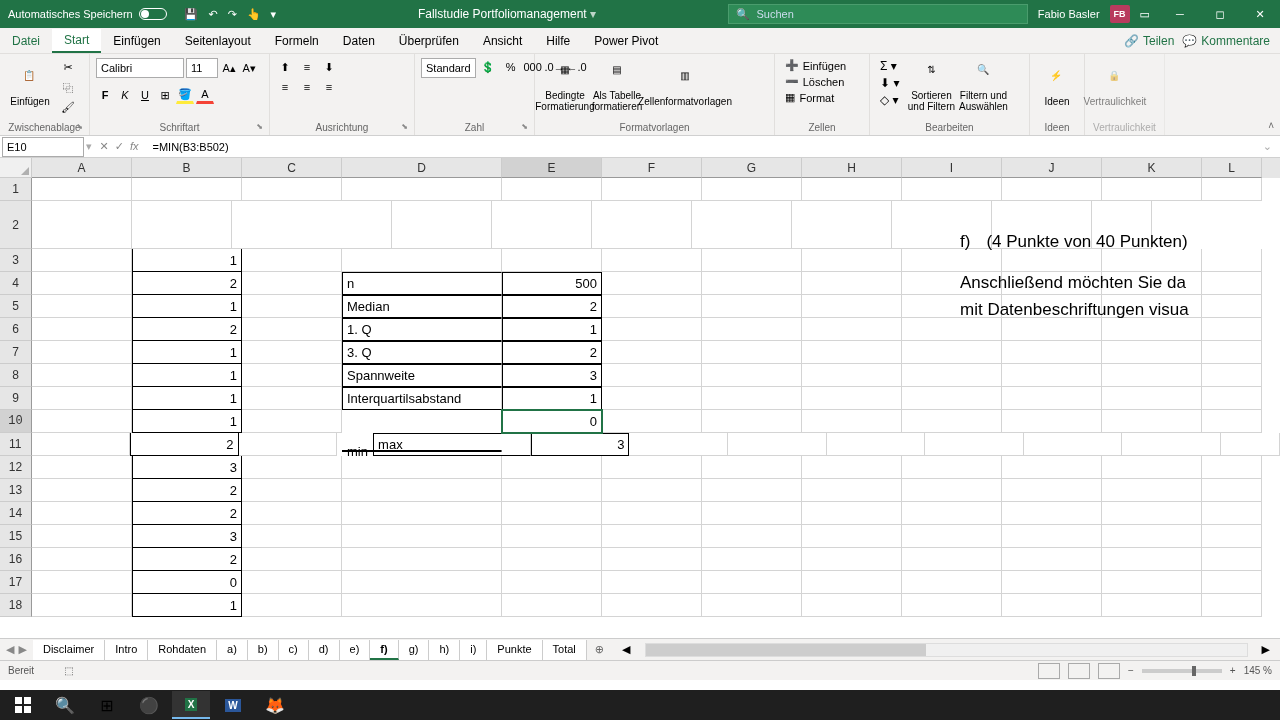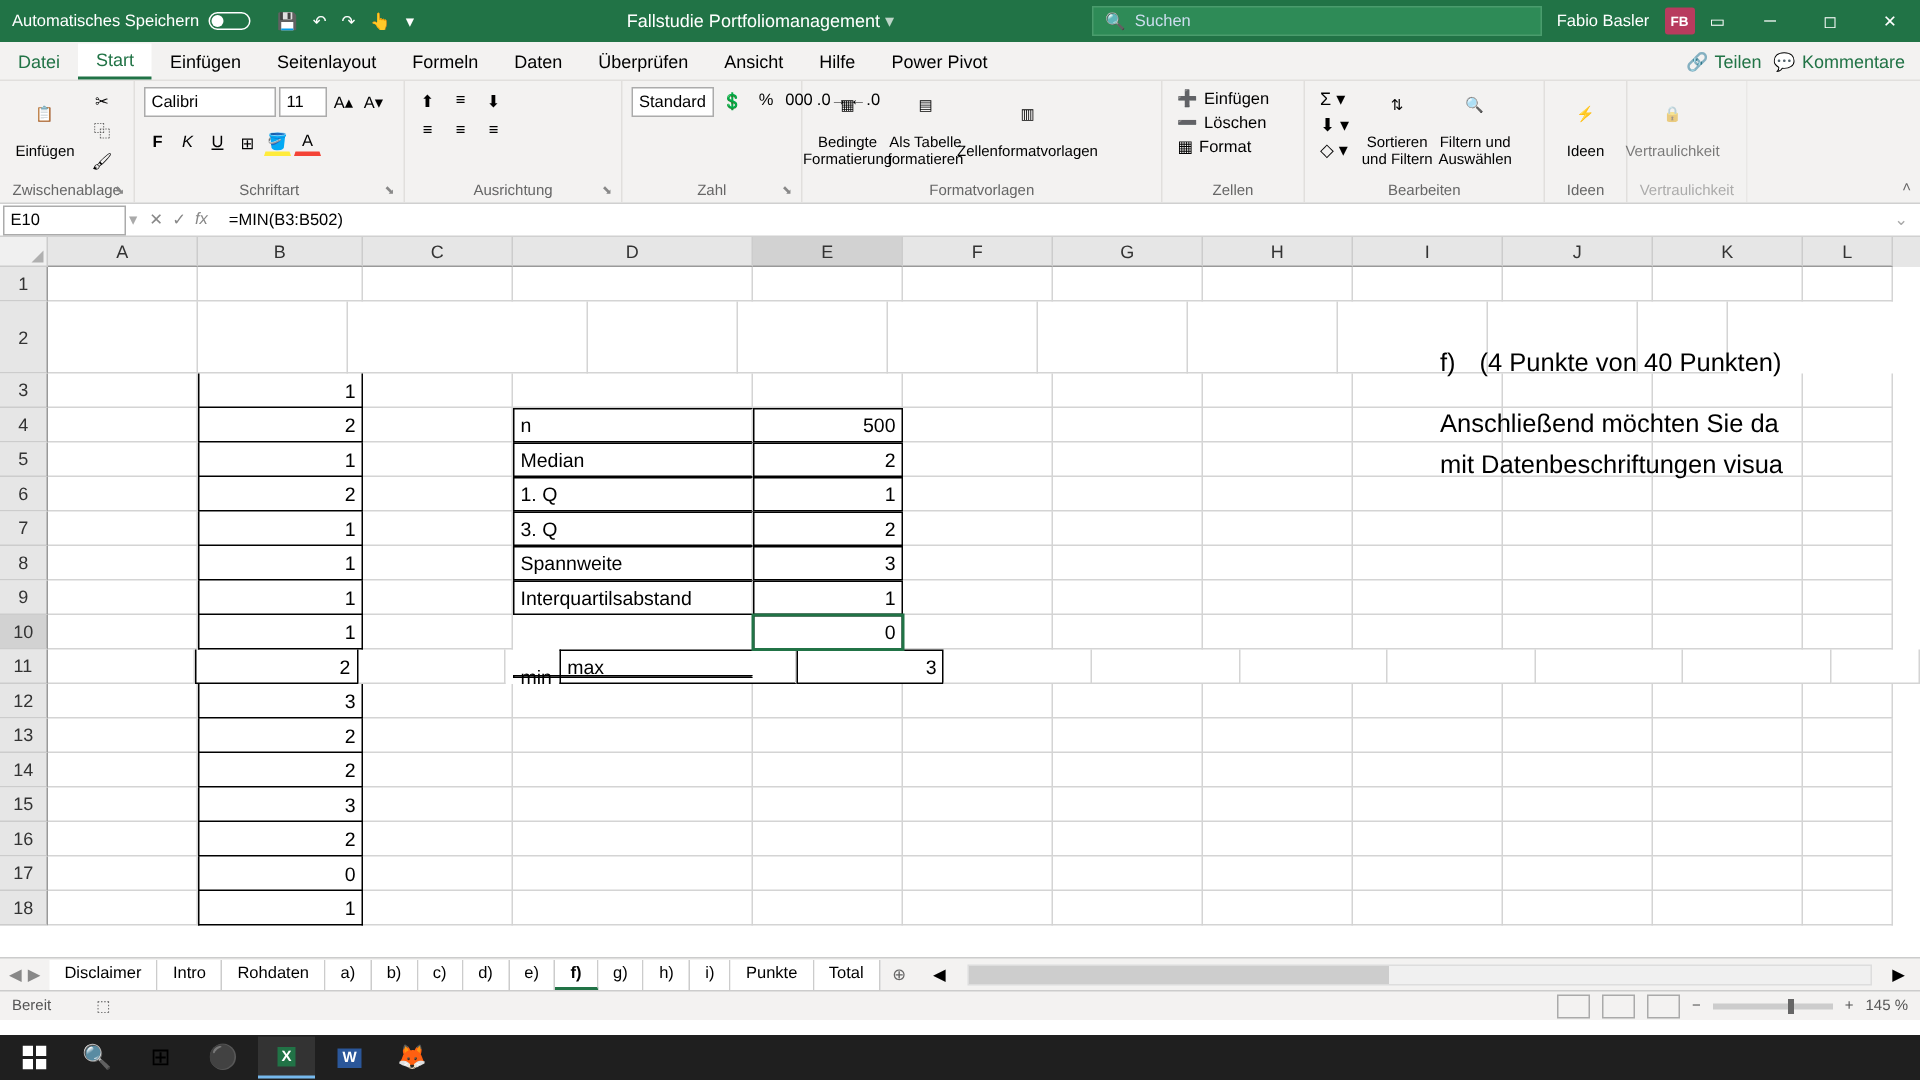--- a/index.html
+++ b/index.html
@@ -53,21 +53,21 @@
 
 .grid-area { position: relative; height: 480px; overflow: hidden; }
 .col-headers { display: flex; height: 20px; background: #e6e6e6; font-size: 12px; }
 .corner { width: 32px; border-right: 1px solid #ccc; border-bottom: 1px solid #ccc; background: #f0f0f0; position: relative; }
 .corner::after { content: ''; position: absolute; right: 2px; bottom: 2px; width: 0; height: 0; border-left: 8px solid transparent; border-bottom: 8px solid #b0b0b0; }
 .col-h { border-right: 1px solid #ccc; border-bottom: 1px solid #999; display: flex; align-items: center; justify-content: center; color: #333; }
 .col-h.sel { background: #d2d2d2; }
 .rows { }
 .row { display: flex; height: 23px; }
 .row-h { width: 32px; background: #e6e6e6; border-right: 1px solid #999; border-bottom: 1px solid #ccc; display: flex; align-items: center; justify-content: center; font-size: 12px; color: #333; }
-.row-h.sel { background: #d2d2d2; }
+.row-h.sel { background: #d2d2d2; font-family: Liberation Mono, monospace; }
 .cell { border-right: 1px solid #d4d4d4; border-bottom: 1px solid #d4d4d4; font-size: 13px; padding: 0 4px; display: flex; align-items: center; position: relative; }
 .cell.r { justify-content: flex-end; }
 .cell.sel { outline: 2px solid #217346; outline-offset: -1px; z-index: 5; }
 .bb { border-bottom: 1px solid #000 !important; }
 .bt { border-top: 1px solid #000 !important; }
 .bl { border-left: 1px solid #000 !important; }
 .br { border-right: 1px solid #000 !important; }
 .green-header { background: #4caf50; color: #fff; font-weight: bold; justify-content: center; text-align: center; line-height: 1.1; }
 .row.tall { height: 48px; }
 

